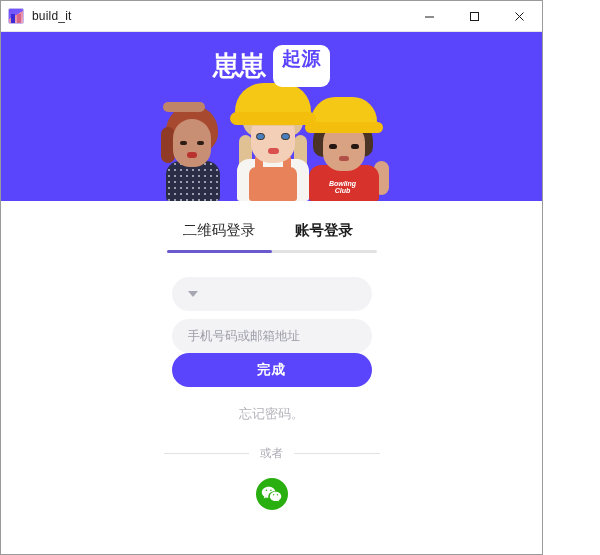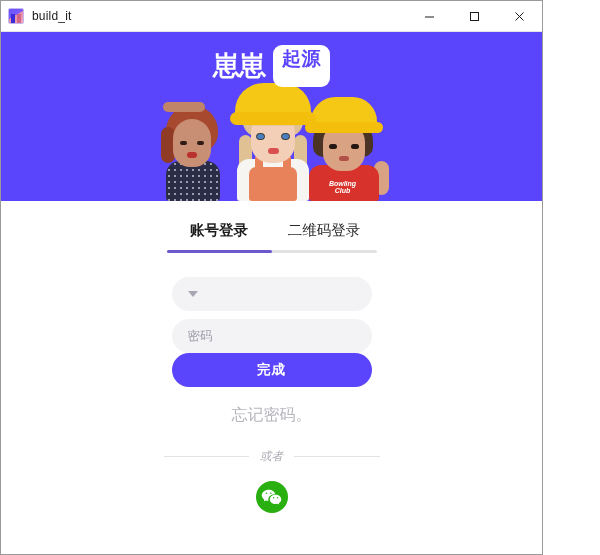--- a/index.html
+++ b/index.html
@@ -230,28 +230,28 @@
 
   .submit {
     width: 200px; height: 34px; 
     background: #5a45fc; color: #fff;
     border: none; border-radius: 18px;
     font-size: 13.5px; font-weight: 700; letter-spacing: 1px;
     cursor: default;
     font-family: "DejaVu Sans", "Liberation Sans", sans-serif;
   }
   .forgot {
-    margin-top: 18px; font-size: 16px; color: #b4b4bd;
+    margin-top: 18px; font-size: 13px; color: #b4b4bd;
     cursor: default;
     font-family: "DejaVu Sans", "Liberation Sans", sans-serif;
   }
 
   .divider {
     width: 216px; margin-top: 23px;
-    display: flex; align-items: center; gap: 11px; font-style: italic;
+    display: flex; align-items: center; gap: 11px;
   }
   .divider .line { flex: 1; height: 1px; background: #e3e3e6; }
   .divider .lbl { font-size: 11.5px; color: #a9a9b3;
     font-family: "DejaVu Sans", "Liberation Sans", sans-serif; }
 
   .wechat {
     margin-top: 17px;
     width: 32px; height: 32px; border-radius: 50%;
     background: #2aaf10;
     display: flex; align-items: center; justify-content: center;
@@ -337,32 +337,32 @@
           <span class="lip"></span>
         </div>
         <div class="hat"></div>
       </div>
     </div>
   </div>
 
   <div class="panel">
 
     <div class="tabs">
+      <div class="tab inactive">二维码登录</div>
       <div class="tab">账号登录</div>
-      <div class="tab inactive">二维码登录</div>
     </div>
     <div class="tab-rail">
       <div class="ind"></div>
     </div>
 
     <div class="field-wrap">
       <div class="select-field">
         <span class="caret"></span>
       </div>
-      <input class="field" type="password" placeholder="密码" style="">
+      <input class="field" type="text" placeholder="手机号码或邮箱地址" style="">
     </div>
 
     <button class="submit">完成</button>
 
     <div class="forgot">忘记密码。</div>
 
     <div class="divider">
       <span class="line"></span>
       <span class="lbl">或者</span>
       <span class="line"></span>

